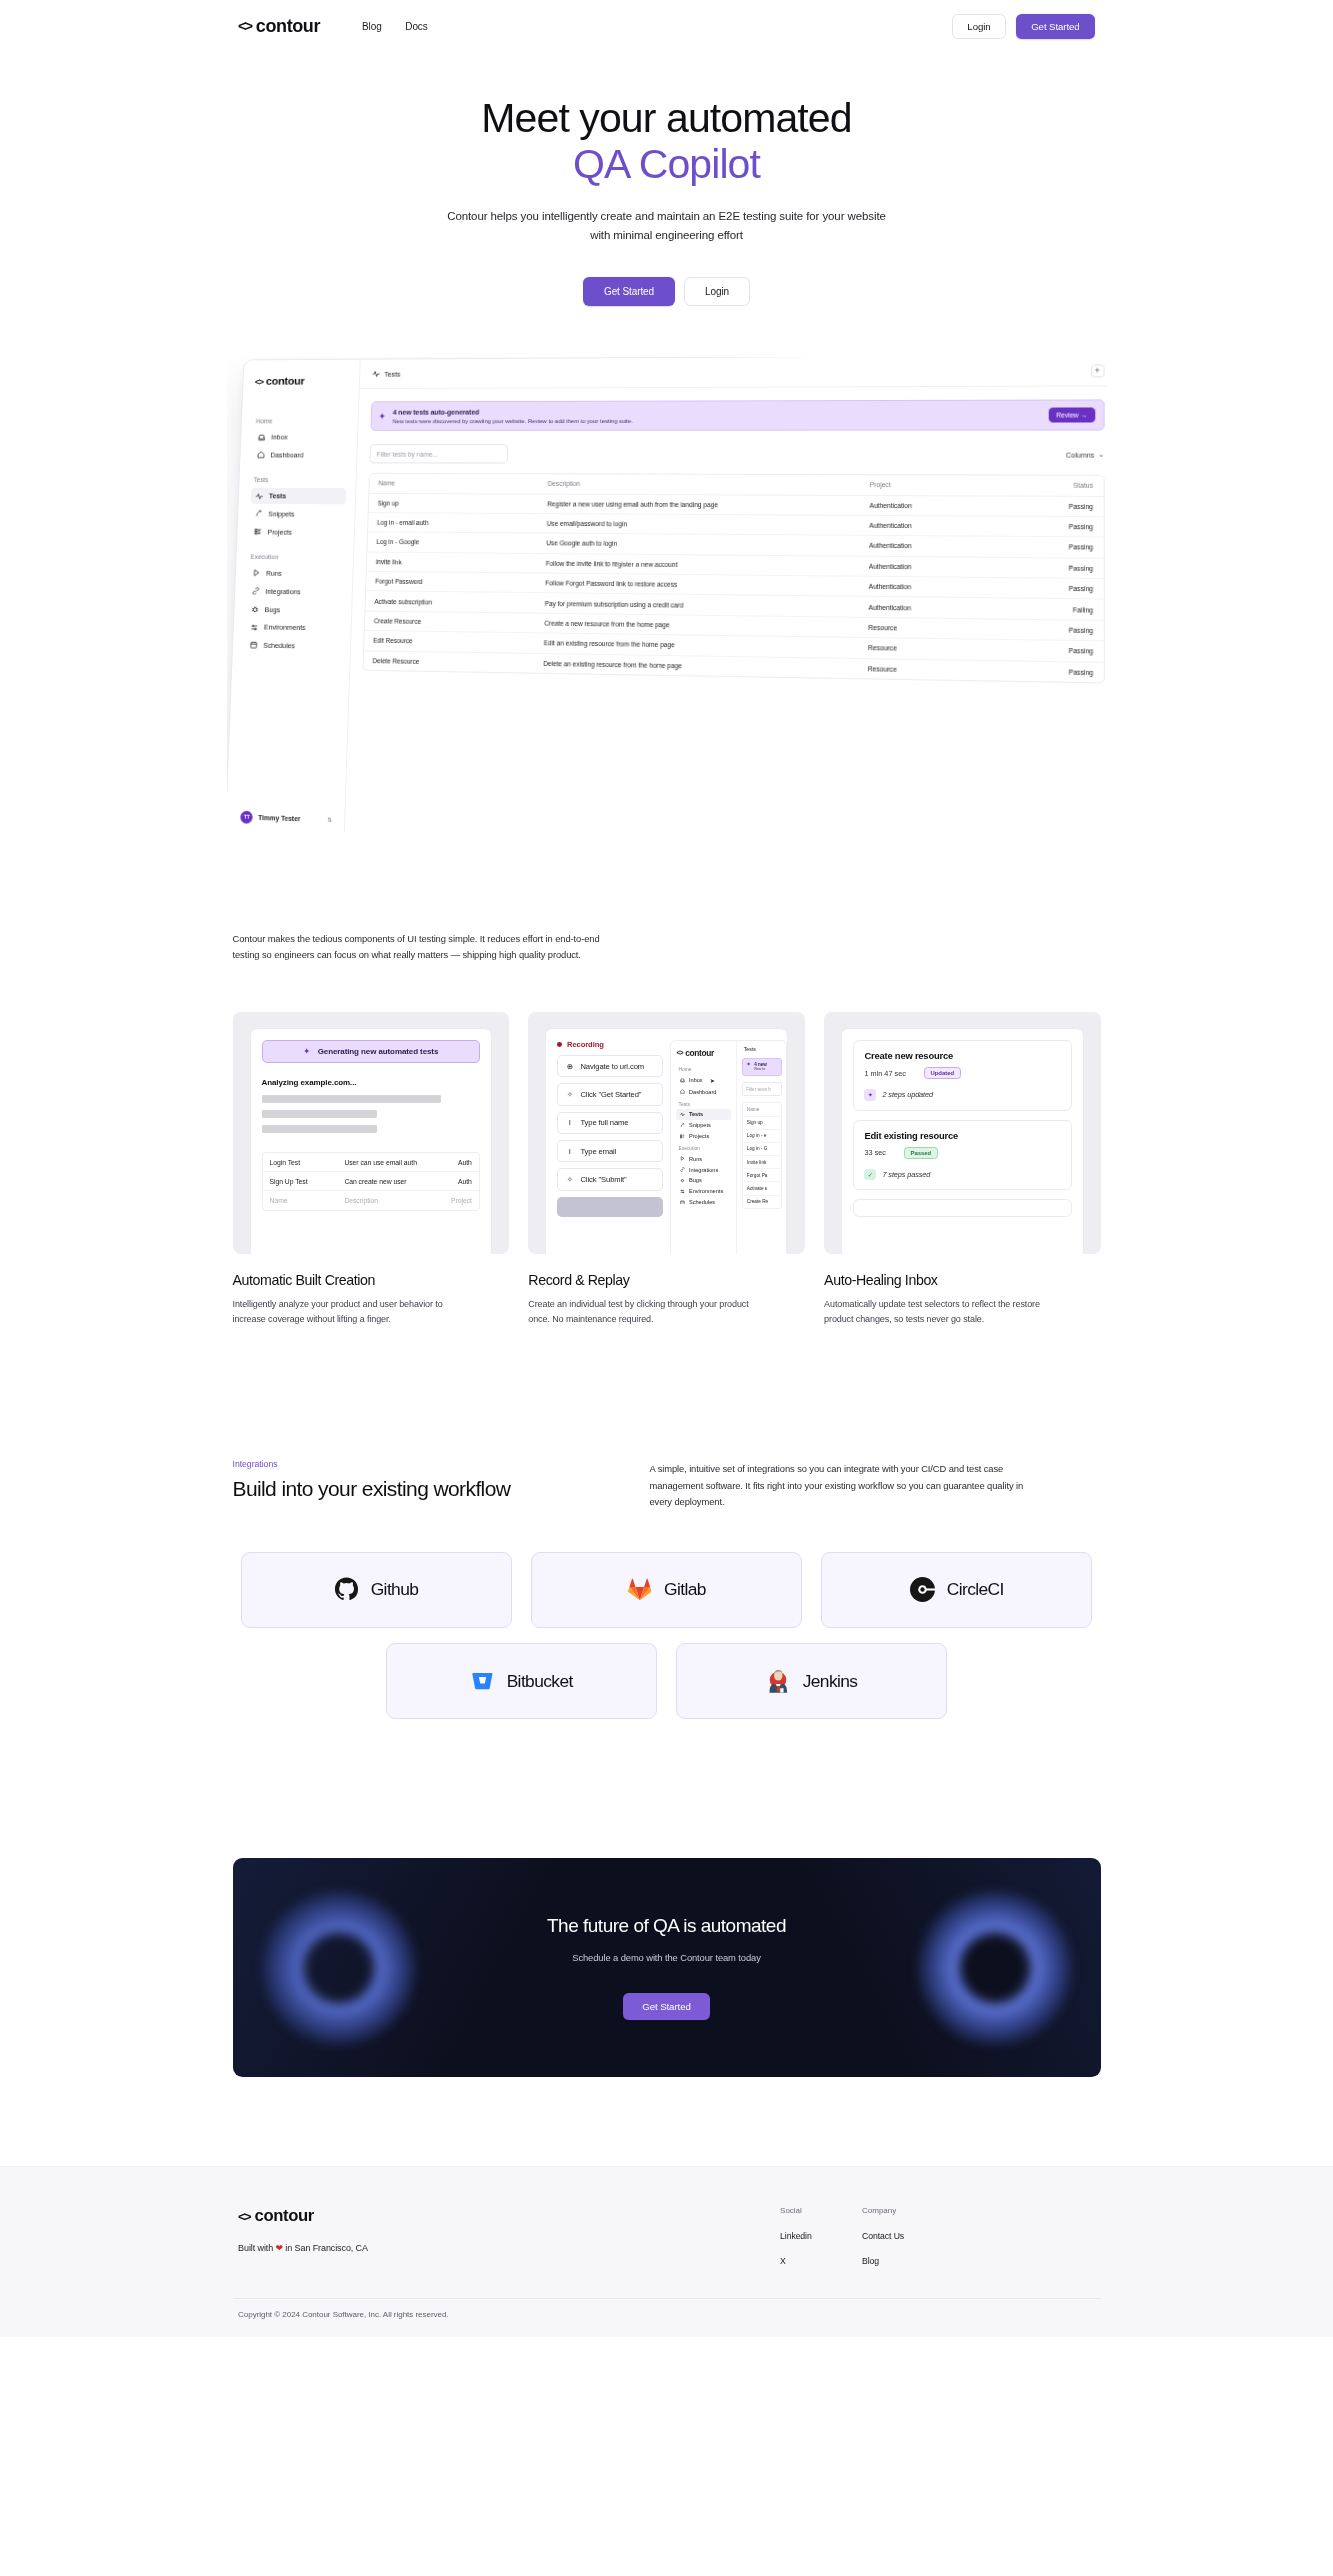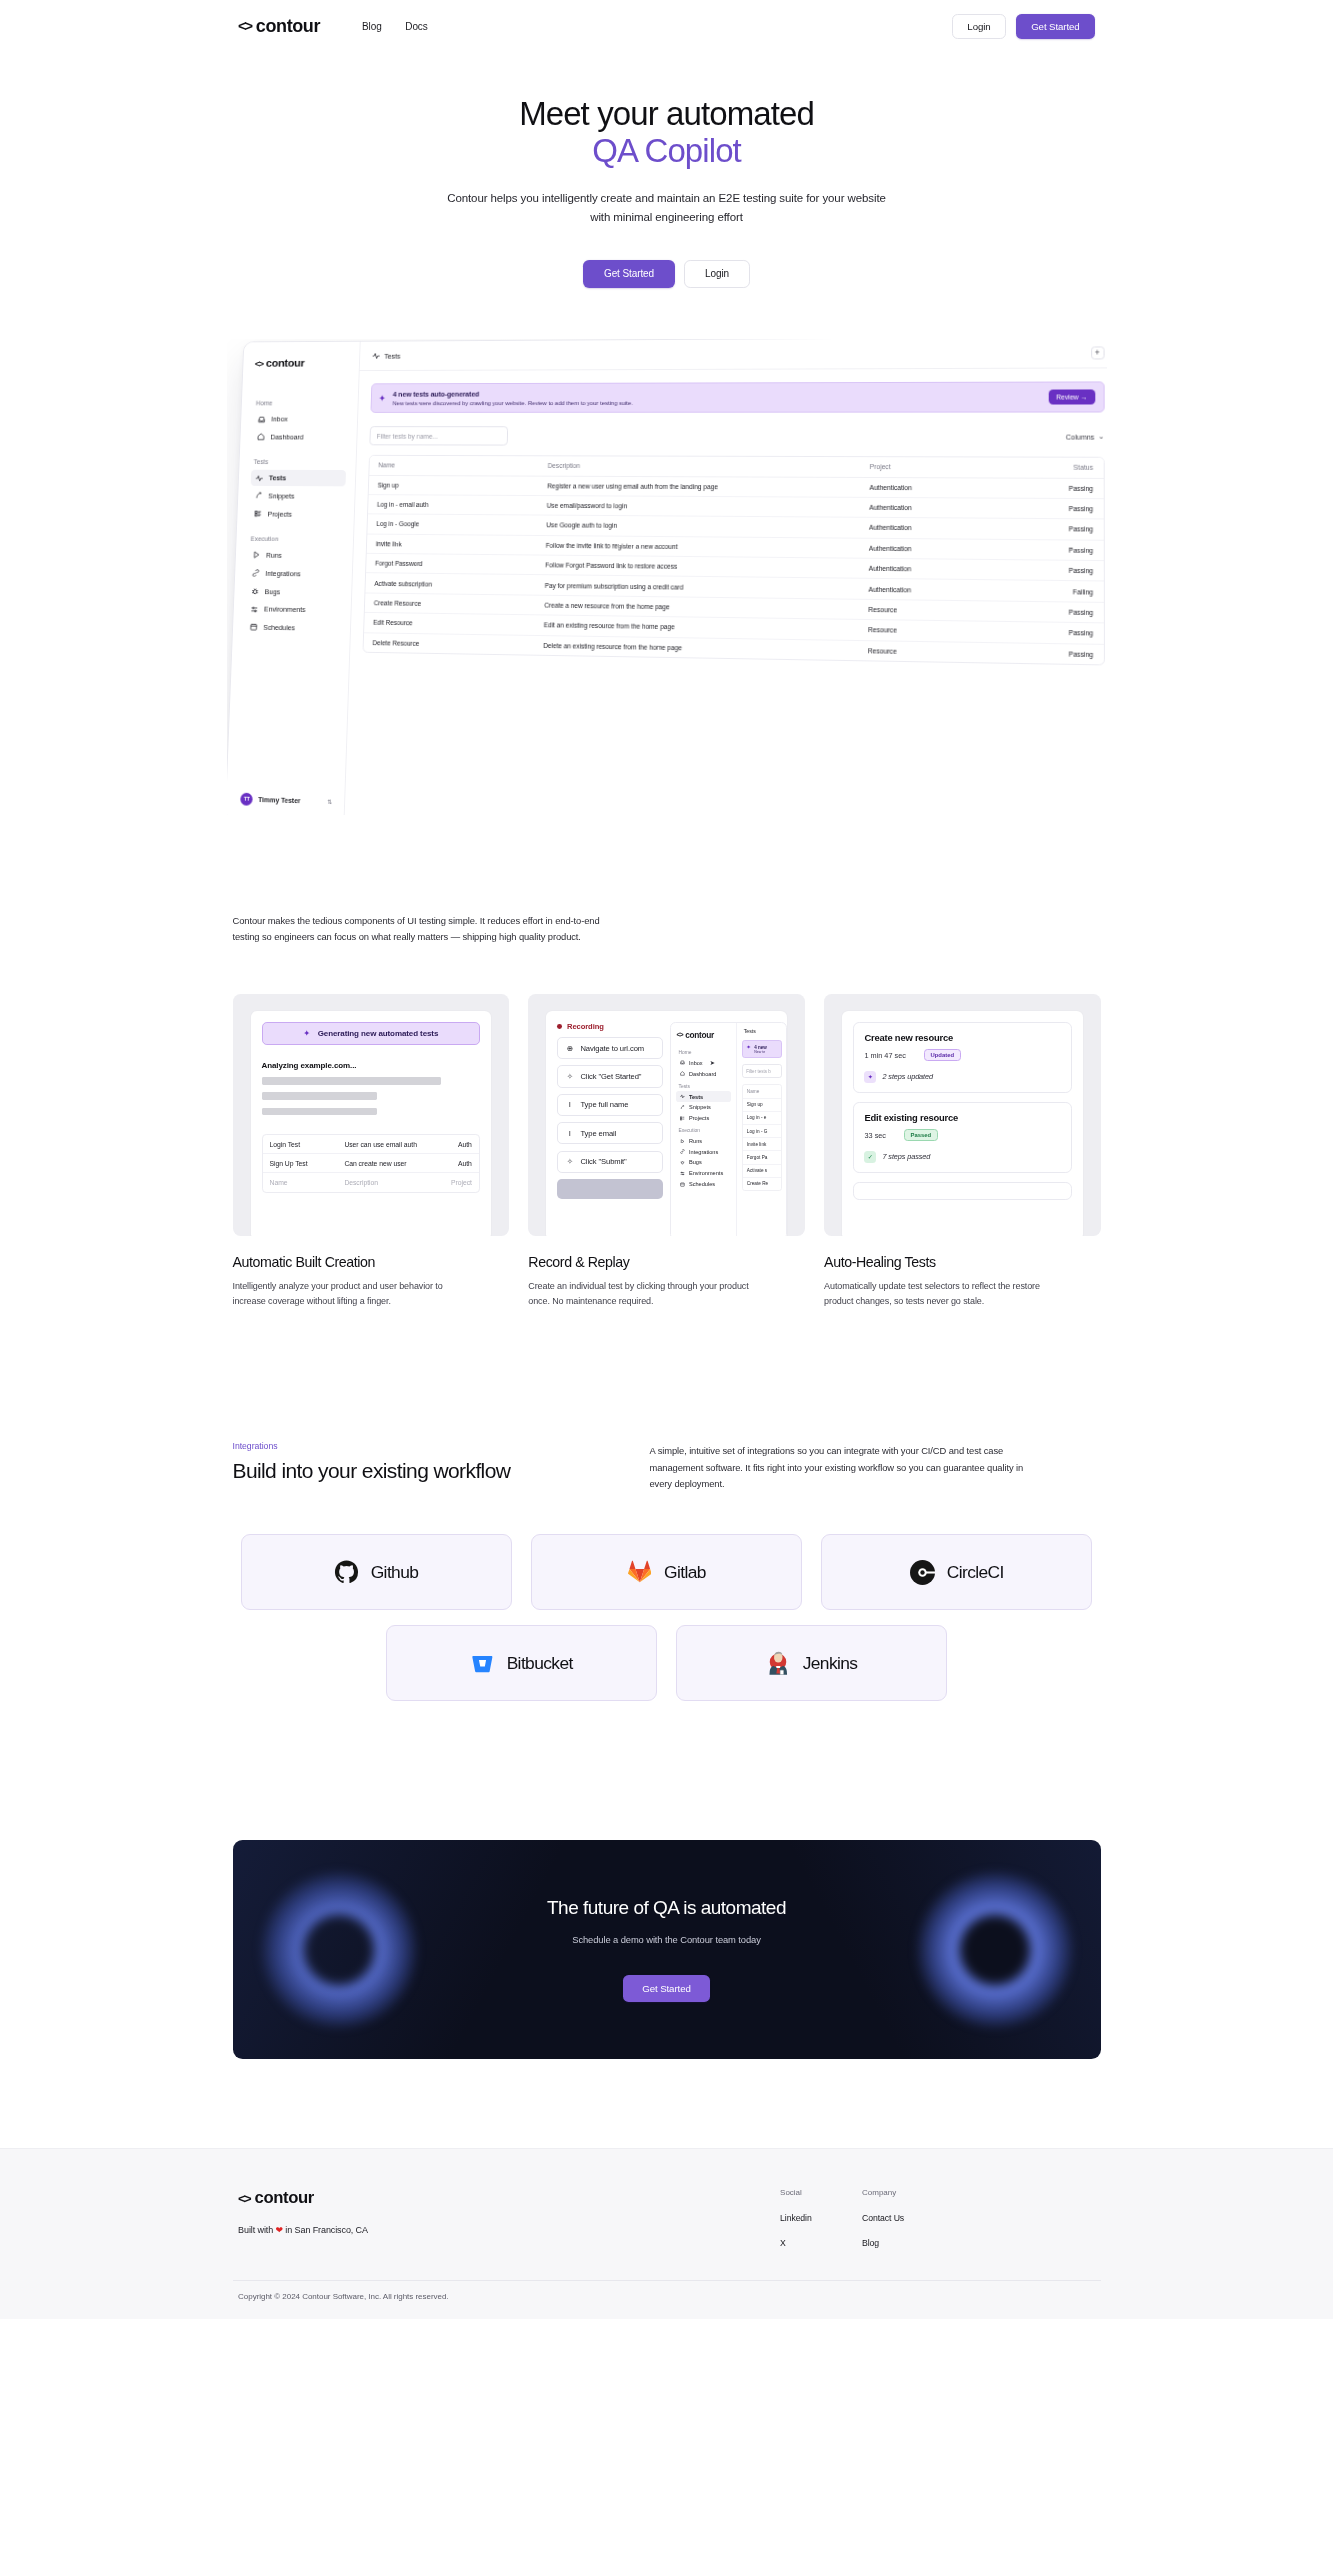--- a/index.html
+++ b/index.html
@@ -50,21 +50,21 @@
     padding: 6.2px 14.6px;
   }
   .btn-primary {
     background: #6d4ecb; color: #fff; padding: 7px 15.3px;
     box-shadow: 0 0.7px 1.4px rgba(60,30,140,.18);
   }
 
   
   .hero { text-align: center; padding-top: 43px; }
   .hero h1 {
-    font-size: 33px; line-height: 1.12; font-weight: 400;
+    font-size: 41px; line-height: 1.12; font-weight: 400;
     letter-spacing: -0.9px; color: #101014;
   }
   .hero h1 .accent { color: #6d4ecb; display: block; }
   .hero p {
     margin: 19.4px auto 0; max-width: 444px;
     font-size: 11.5px; line-height: 1.62; color: #27272e;
     letter-spacing: -0.1px;
   }
   .hero-actions {
     margin-top: 33px; display: flex; justify-content: center; gap: 9px;
@@ -825,21 +825,21 @@
                 <span class="tag tag-passed">Passed</span>
               </div>
               <div class="hcard-foot">
                 <span class="hc-ico green">✓</span>
                 <span class="hc-txt">7 steps passed</span>
               </div>
             </div>
             <div class="hcard-peek"></div>
           </div>
         </div>
-        <div class="feat-title">Auto-Healing Tests</div>
+        <div class="feat-title">Auto-Healing Inbox</div>
         <div class="feat-desc">Automatically update test selectors to reflect the restore product changes, so tests never go stale.</div>
       </div>
 
     </div>
   </div>
 
   <div class="section integ-wrap">
     <div class="sec-head">
       <div class="sec-head-left">
         <div class="eyebrow">Integrations</div>

